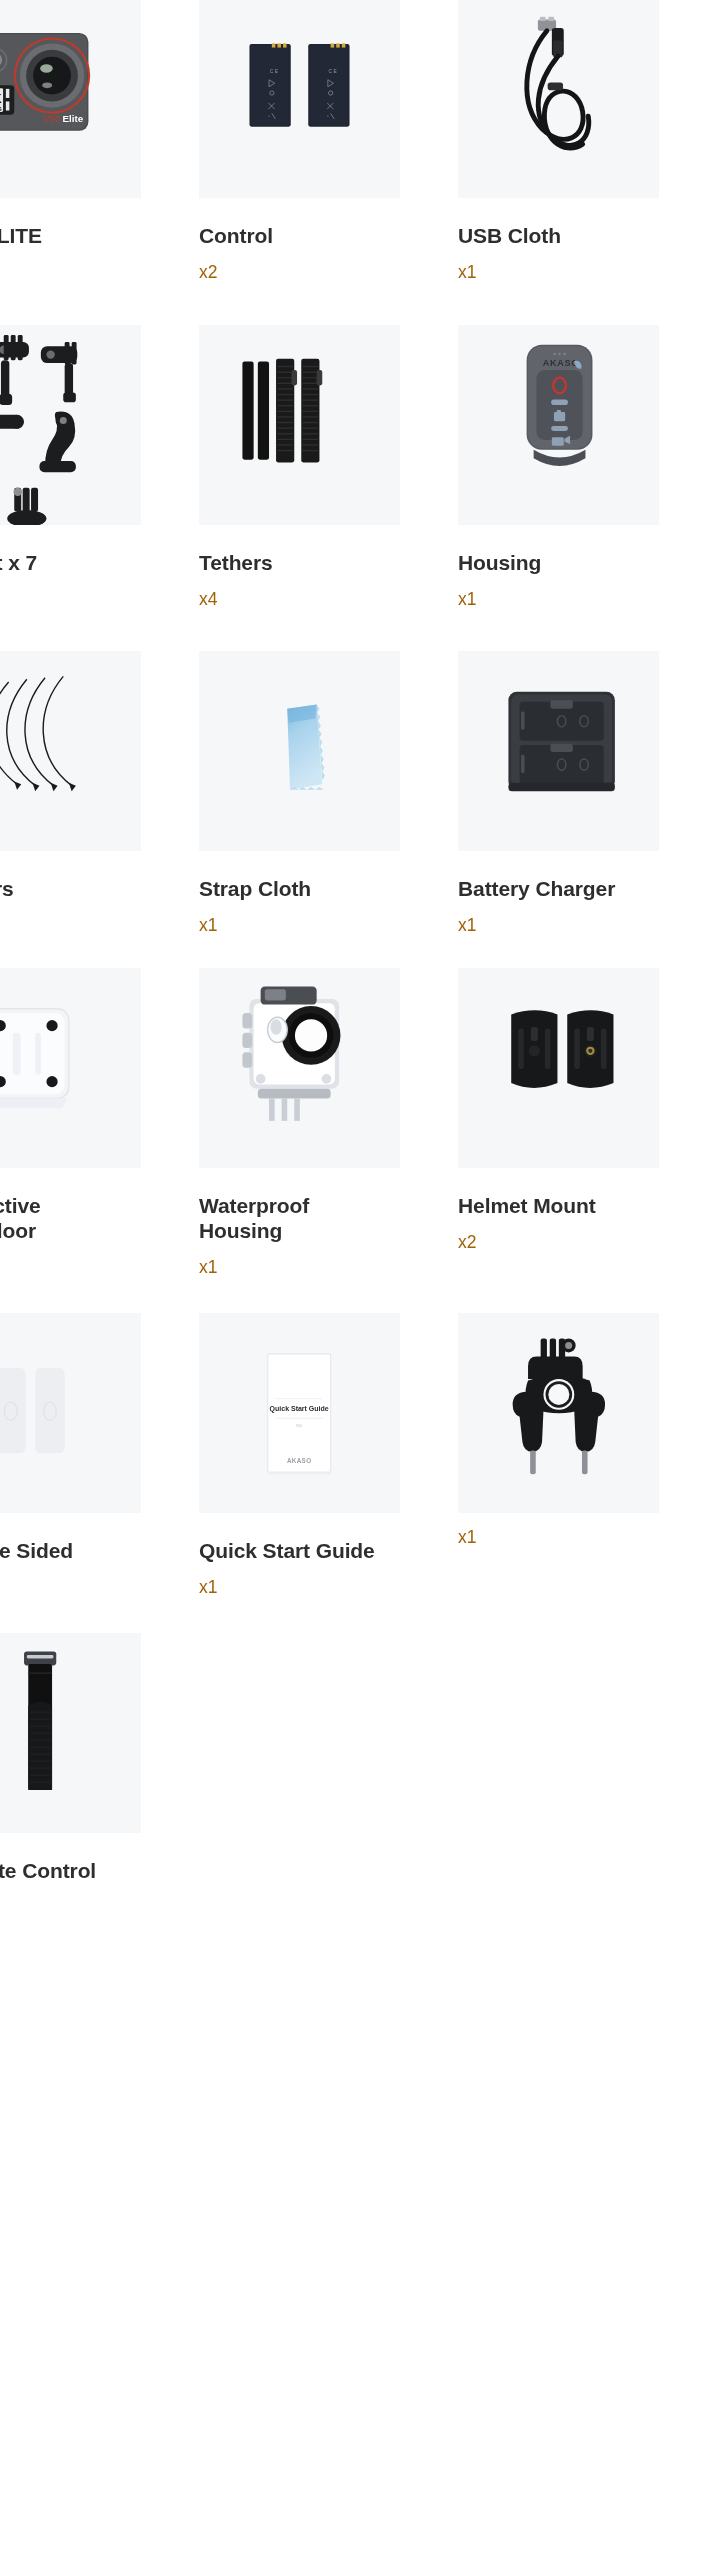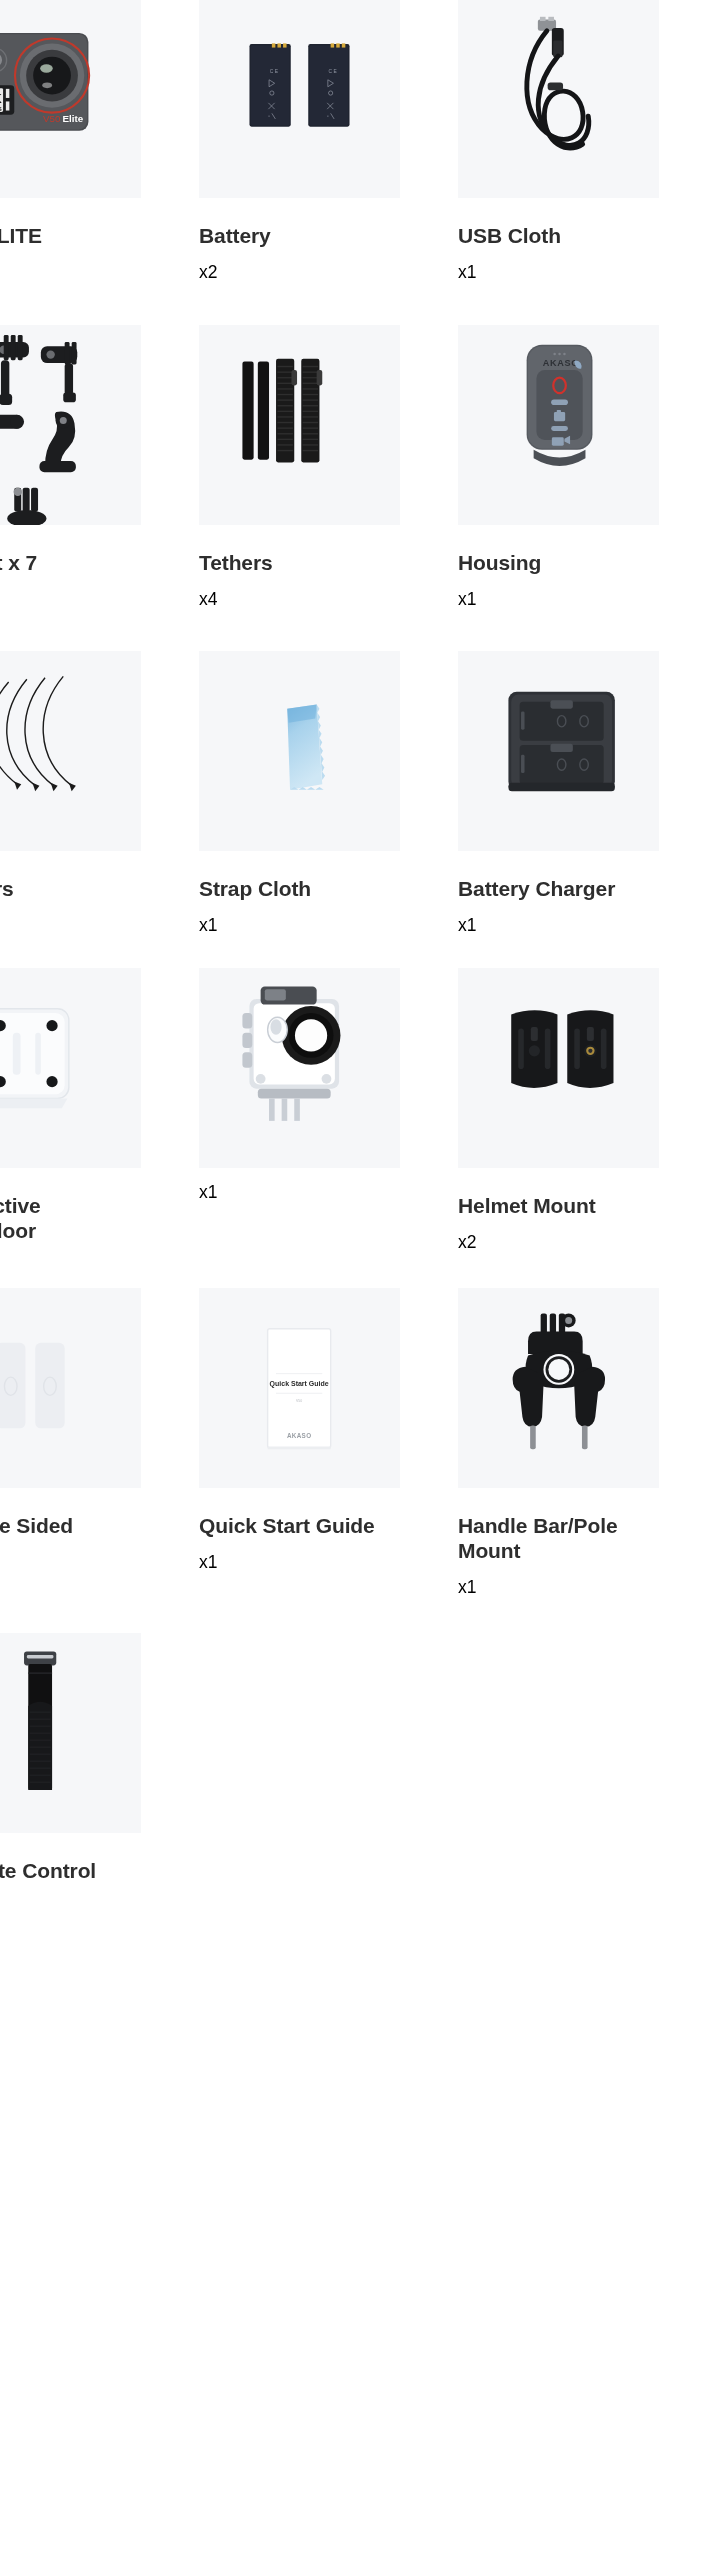--- a/index.html
+++ b/index.html
@@ -18,21 +18,21 @@
   .tile{
     width:201px;background:#f6f7f9;
     display:flex;align-items:center;justify-content:center;
     overflow:hidden;position:relative;
   }
   .title{
     font-size:21px;line-height:25px;font-weight:600;color:#2e2e2e;
     letter-spacing:-0.1px;margin:25px 0 0 0;width:182px;
   }
   .count{
-    font-size:17.5px;line-height:21px;color:#000000;font-weight:400;
+    font-size:17.5px;line-height:21px;color:#a16207;font-weight:400;
     margin:14px 0 0 0;
   }
   .art{display:block;}
   .r1 .tile{height:198px;}
   .r2 .tile{height:200px;}
   .r3 .tile{height:200px;}
   .r4 .tile{height:200px;}
   .r5 .tile{height:200px;}
   .r6 .tile{height:200px;}
   .cellbox{display:flex;flex-direction:column;align-items:flex-start;}
@@ -99,21 +99,21 @@
             <g fill="#aab0bd" opacity="0.8">
               <text x="101" y="104" font-size="7" font-family="'Liberation Sans',sans-serif">C E</text>
               <path d="M100 114 l8 5 l-8 5 z" fill="none" stroke="#aab0bd" stroke-width="1"></path>
               <circle cx="104" cy="133" r="3" fill="none" stroke="#aab0bd" stroke-width="1"></circle>
               <path d="M99 147 l9 9 M108 147 l-9 9" stroke="#aab0bd" stroke-width="1"></path>
               <path d="M99 166 h2 M104 162 l5 8" stroke="#aab0bd" stroke-width="1"></path>
             </g>
           </g>
         </svg>
       </div>
-      <div class="title">Battery</div>
+      <div class="title">Control</div>
       <div class="count">x2</div>
     </div>
   </div>
 
   <div class="cell r1">
     <div class="cellbox">
       <div class="tile">
         <svg class="art" width="201" height="198" viewBox="0 0 287 283">
           <rect x="114" y="28" width="26" height="16" rx="3" fill="#8f9296"></rect>
           <rect x="117" y="24" width="8" height="6" fill="#b9bcc0"></rect>
@@ -384,20 +384,21 @@
             <rect x="62" y="120" width="14" height="22" rx="5"></rect>
           </g>
           <circle cx="88" cy="158" r="7" fill="#dbdfe4"></circle>
           <circle cx="182" cy="158" r="7" fill="#dbdfe4"></circle>
           <rect x="84" y="172" width="104" height="14" rx="5" fill="#b7bcc3"></rect>
           <rect x="100" y="186" width="8" height="32" fill="#c9ced5"></rect>
           <rect x="118" y="186" width="8" height="32" fill="#c9ced5"></rect>
           <rect x="136" y="186" width="8" height="32" fill="#c9ced5"></rect>
         </svg>
       </div>
+      <div class="title">Waterproof Housing</div>
       <div class="count">x1</div>
     </div>
   </div>
 
   <div class="cell r4" style="padding-top:32px">
     <div class="cellbox">
       <div class="tile">
         <svg class="art" width="201" height="200" viewBox="0 0 287 285">
           <path d="M76 66 q34 -12 66 0 l0 98 q-34 14 -66 0 z" fill="#17181a"></path>
           <rect x="86" y="86" width="8" height="58" rx="4" fill="#26282b"></rect>
@@ -468,21 +469,20 @@
             <circle cx="144" cy="116" r="22" fill="#f7f8fa"></circle>
             <circle cx="144" cy="116" r="19" fill="#1c1d1f"></circle>
             <circle cx="144" cy="116" r="15" fill="#f7f8fa"></circle>
             <path d="M96 112 q-18 2 -18 18 q0 14 10 18 l4 36 q2 14 14 14 q12 0 14 -14 l2 -44 q0 -18 -14 -22 z"></path>
             <path d="M192 112 q18 2 18 18 q0 14 -10 18 l-4 36 q-2 14 -14 14 q-12 0 -14 -14 l-2 -44 q0 -18 14 -22 z"></path>
             <rect x="103" y="196" width="8" height="34" rx="3" fill="#8d9095"></rect>
             <rect x="177" y="196" width="8" height="34" rx="3" fill="#8d9095"></rect>
           </g>
         </svg>
       </div>
-      <div class="title">Handle Bar/Pole Mount</div>
       <div class="count">x1</div>
     </div>
   </div>
 
   <div class="cell r6" style="padding-top:35px">
     <div class="cellbox">
       <div class="tile">
         <svg class="art" width="201" height="200" viewBox="0 0 287 285">
           <rect x="120" y="26" width="46" height="20" rx="4" fill="#3e4146"></rect>
           <rect x="124" y="31" width="38" height="5" rx="2" fill="#c9ccd1"></rect>

